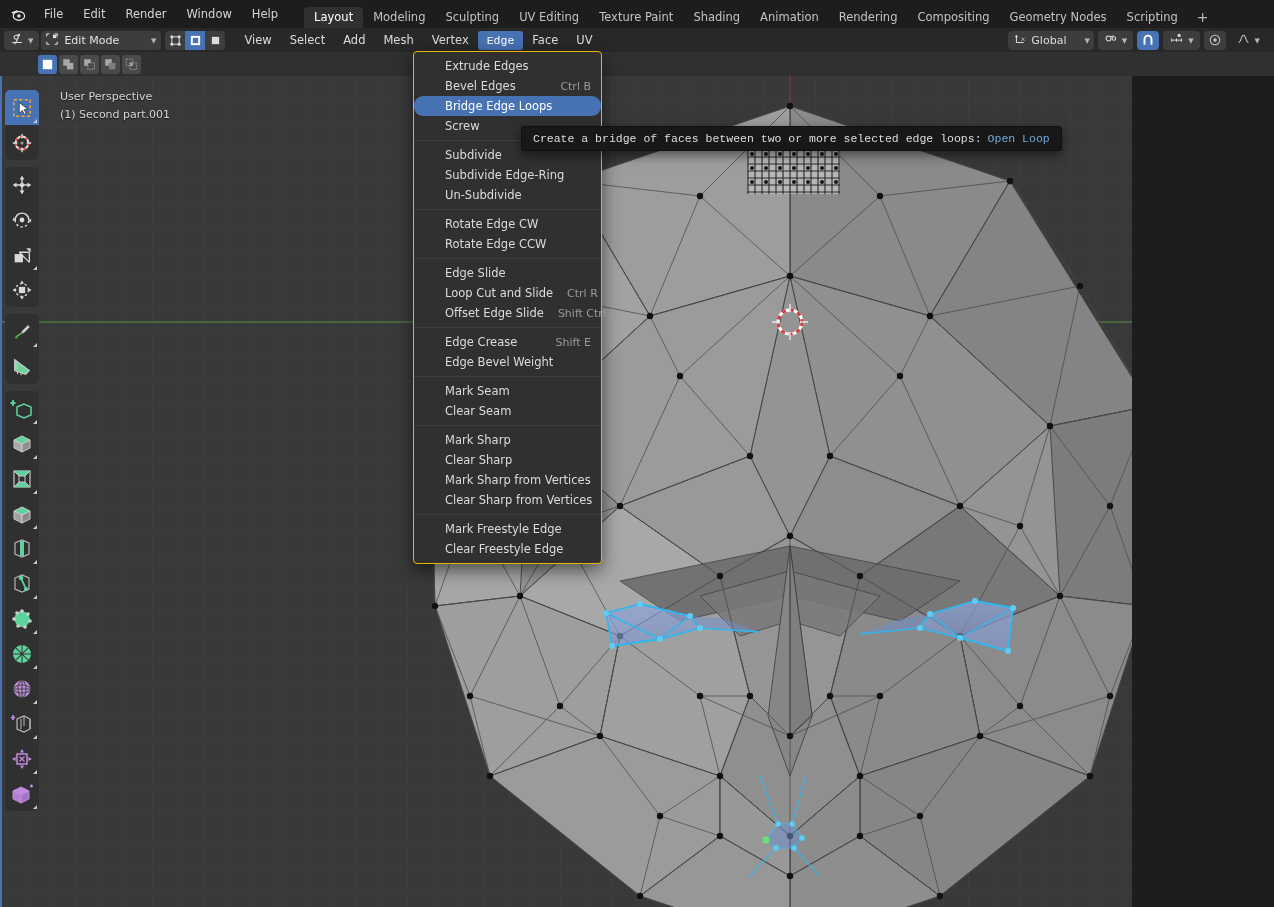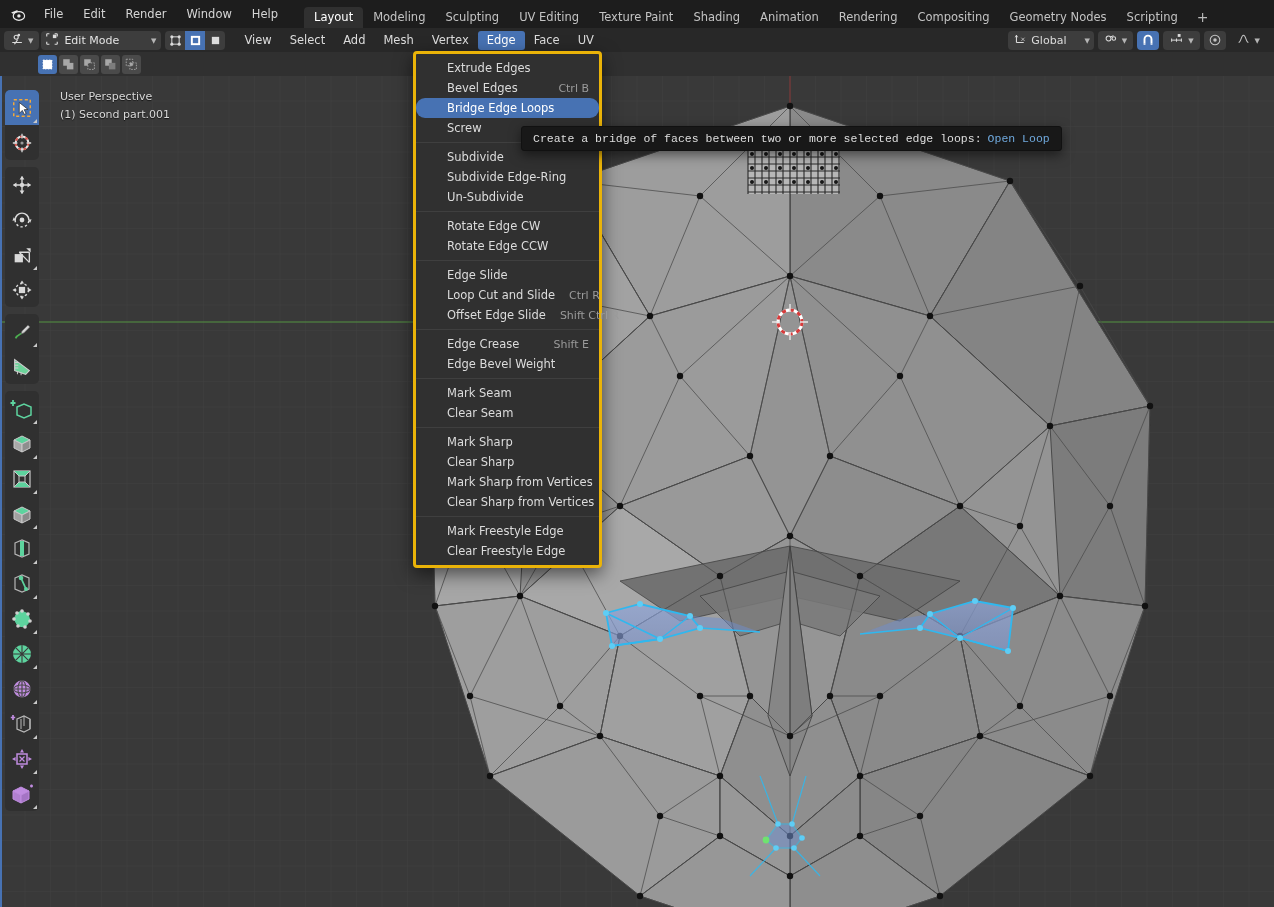--- a/index.html
+++ b/index.html
@@ -48,21 +48,21 @@
   }
   .modewrap .lbl{ font-size:11px; color:#e2e2e2; flex:1; }
   .seg{ display:flex; background:#3d3d3d; border-radius:4px; overflow:hidden; height:19px; }
   .seg .s{ width:20px; height:19px; display:flex; align-items:center; justify-content:center; cursor:default; }
   .seg .s.on{ background:#4772b3; }
   .menus{ display:flex; align-items:center; margin-left:10px; }
   .mbtn{
     padding:0 9px; height:19px; line-height:19px; color:#dcdcdc; font-size:11.5px;
     border-radius:3px; cursor:default; white-space:nowrap;
   }
-  .mbtn.open{ background:#4772b3; color:#ffffff; }
+  .mbtn.open{ background:#4772b3; color:#ffffff;font-family:Liberation Mono, monospace; }
   .spacer{ flex:1; }
   .rgroup{ display:flex; align-items:center; gap:4px; margin-right:4px; }
   .pill{
     display:flex; align-items:center; gap:4px; height:19px; padding:0 6px;
     background:#3d3d3d; border-radius:4px; color:#dcdcdc; font-size:11px; cursor:default;
   }
   .iconbtn{
     width:22px;height:19px;display:flex;align-items:center;justify-content:center;
     background:#3d3d3d;border-radius:4px;cursor:default;
   }
@@ -75,21 +75,21 @@
   }
   .selmodes{ display:flex; gap:2px; }
   .selmodes .sm{
     width:19px;height:19px;border-radius:3px;background:#4a4a4a;
     display:flex;align-items:center;justify-content:center;cursor:default;
   }
   .selmodes .sm.on{ background:#4772b3; }
 
   
   .viewport{
-    position:absolute; left:0; top:76px; width:1274px; height:831px;
+    position:absolute; left:0; top:76px; width:1132px; height:831px;
     background:#393939; overflow:hidden;
   }
   .vp-left-edge{ position:absolute; left:0; top:0; width:2px; height:831px; background:#4772b3; }
   .vp-text{ position:absolute; left:60px; top:12px; font-size:11px; color:#d8d8d8;
             text-shadow:0 1px 1px rgba(0,0,0,.7); line-height:18px; pointer-events:none; }
 
   
   .ltools{
     position:absolute; left:5px; top:14px; width:34px;
     display:flex; flex-direction:column; gap:0px;
@@ -102,21 +102,21 @@
   }
   .tool.on{ background:#4772b3; }
   .tool .corner{
     position:absolute; right:2px; bottom:2px; width:0;height:0;
     border-left:4px solid transparent; border-bottom:4px solid #c9c9c9;
   }
 
   
   .dropdown{
     position:absolute; left:413px; top:51px; width:189px;
-    background:#303030; border:3px solid #eab308; border-radius:4px;
+    background:#303030; border:1px solid #eab308; border-radius:4px;
     padding:4px 0; box-shadow:0 6px 18px rgba(0,0,0,.55); z-index:40;
   }
   .mi{
     height:20px; display:flex; align-items:center; padding:0 10px 0 31px;
     color:#dcdcdc; font-size:11.5px; white-space:nowrap; cursor:default;
   }
   .mi.sel{ background:#4772b3; color:#ffffff;border-radius:9px; }
   .mi .txt{ flex:1; }
   .mi .sc{ color:#9a9a9a; font-size:11px; padding-left:14px; }
   .mi.sel .sc{ color:#d8e4f5; }

